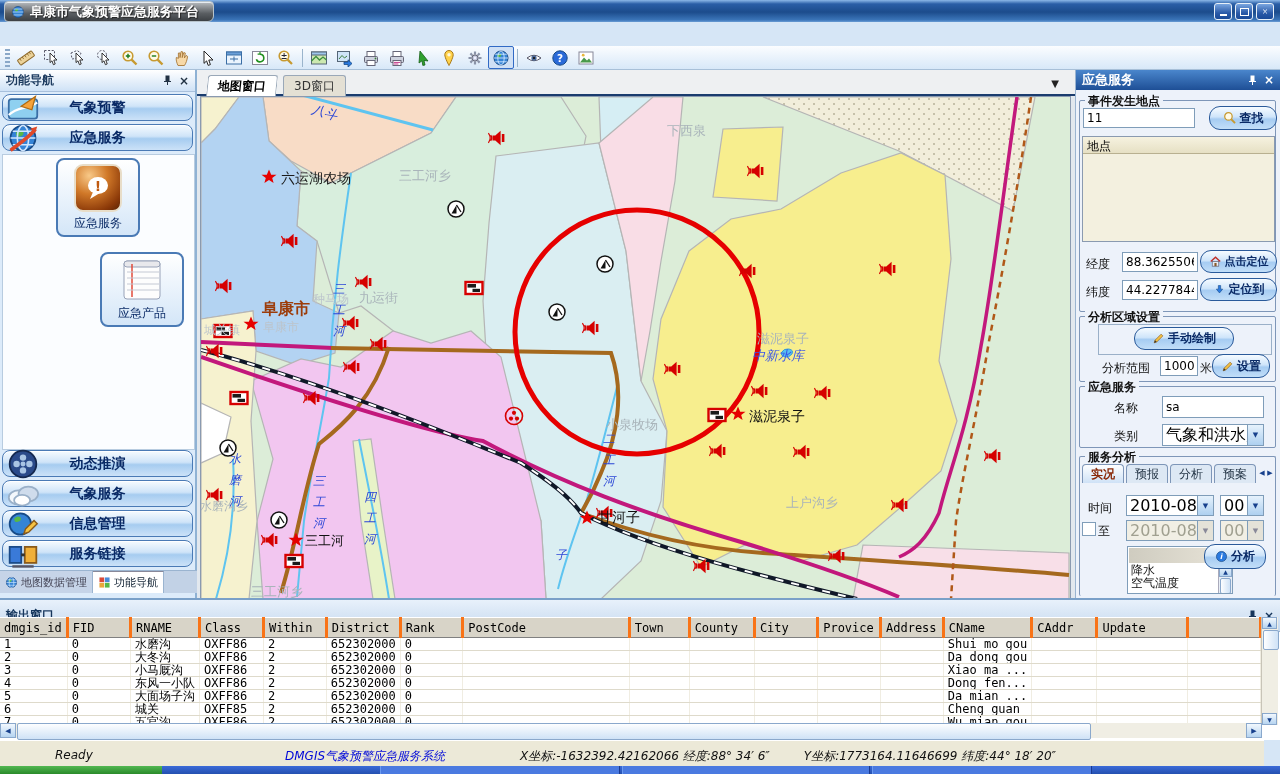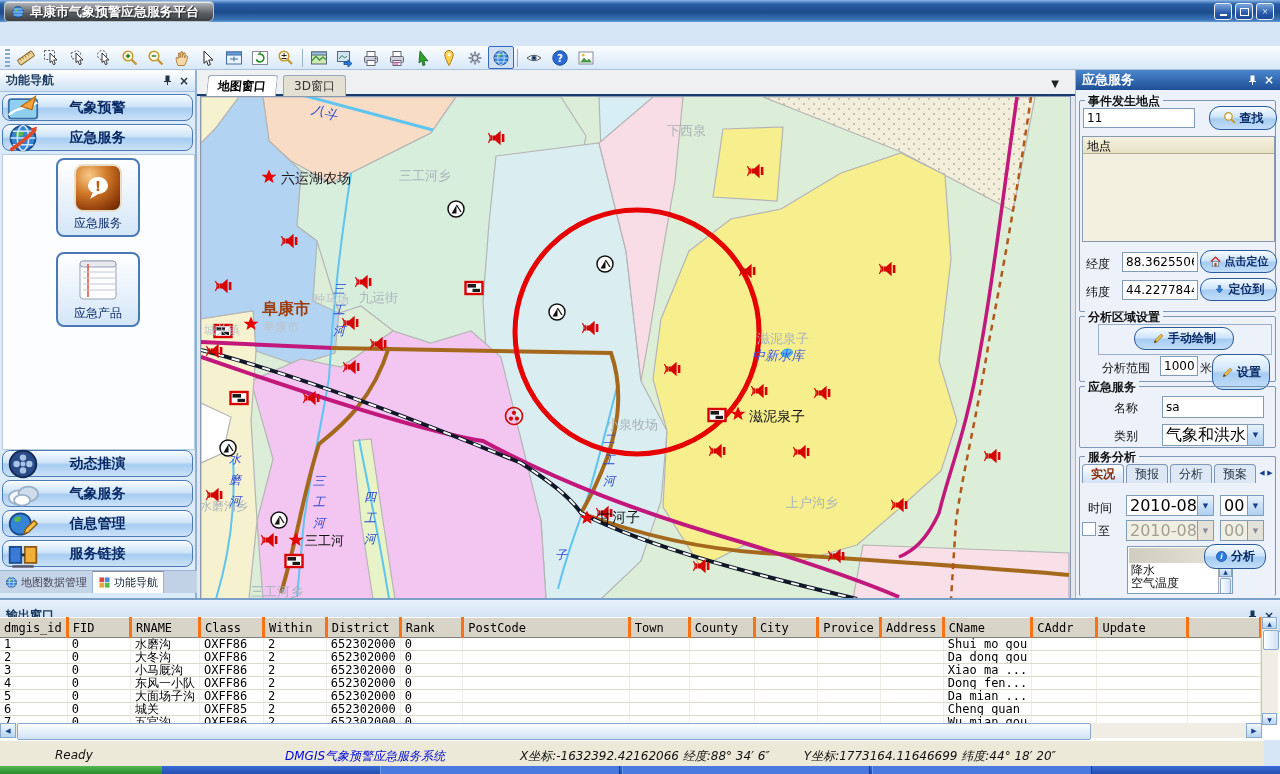--- a/index.html
+++ b/index.html
@@ -385,21 +385,21 @@
           <div class="bigbtn" style="top: 88px;">
             <div class="alert-ic">
               <svg width="30" height="30" viewBox="0 0 30 30">
                 <ellipse cx="15" cy="12.5" rx="10" ry="8.5" fill="#fff"></ellipse>
                 <path d="M10,19 L7,26 L16,20.5 Z" fill="#fff"></path>
                 <text x="15" y="17.5" text-anchor="middle" font-size="14" font-weight="bold" fill="#c05a10">!</text>
               </svg>
             </div>
             <span class="biglabel">应急服务</span>
           </div>
-          <div class="bigbtn" style="top: 182px;">
+          <div class="bigbtn" style="top: 182px; margin-left: 44px;">
             <svg width="44" height="44" viewBox="0 0 44 44">
               <rect x="4" y="3" width="36" height="38" rx="3" fill="#fdfdfd" stroke="#98a2b8"></rect>
               <rect x="4" y="3" width="36" height="6" rx="3" fill="#e8e8ec" stroke="#98a2b8"></rect>
               <path d="M12,6 V39" stroke="#e04a3a" stroke-width="1.5"></path>
               <g stroke="#c4c9d4">
                 <path d="M7,14 h32 M7,20 h32 M7,26 h32 M7,32 h32"></path>
               </g>
             </svg>
             <span class="biglabel">应急产品</span>
           </div>
@@ -763,21 +763,21 @@
       <div class="xp-btn" style="left:58px;top:257px;width:100px;height:23px;">
         <svg width="13" height="13" viewBox="0 0 18 18">
             <path d="M3,15 L4.2,11.4 L12.6,3 L15,5.4 L6.6,13.8 Z" fill="#f5c242" stroke="#8a5a1a" stroke-width="0.9"></path>
             <path d="M3,15 L4.2,11.4 L6.6,13.8 Z" fill="#333"></path>
           </svg>
         <span>手动绘制</span>
       </div>
       <span class="rp-lbl" style="left:26px;top:290px;">分析范围</span>
       <input class="tbx" style="left: 84px; top: 286px; width: 38px; height: 20px;" value="10000">
       <span class="rp-lbl" style="left:124px;top:290px;">米</span>
-      <div class="xp-btn" style="left:136px;top:284px;width:58px;height:36px;">
+      <div class="xp-btn" style="left:136px;top:284px;width:58px;height:24px;">
         <svg width="13" height="13" viewBox="0 0 18 18">
             <path d="M3,15 L4.2,11.4 L12.6,3 L15,5.4 L6.6,13.8 Z" fill="#f5c242" stroke="#8a5a1a" stroke-width="0.9"></path>
             <path d="M3,15 L4.2,11.4 L6.6,13.8 Z" fill="#333"></path>
           </svg>
         <span>设置</span>
       </div>
 
       <div class="gb" style="top:316px;height:62px;">
         <span class="gb-label">应急服务</span>
       </div>

